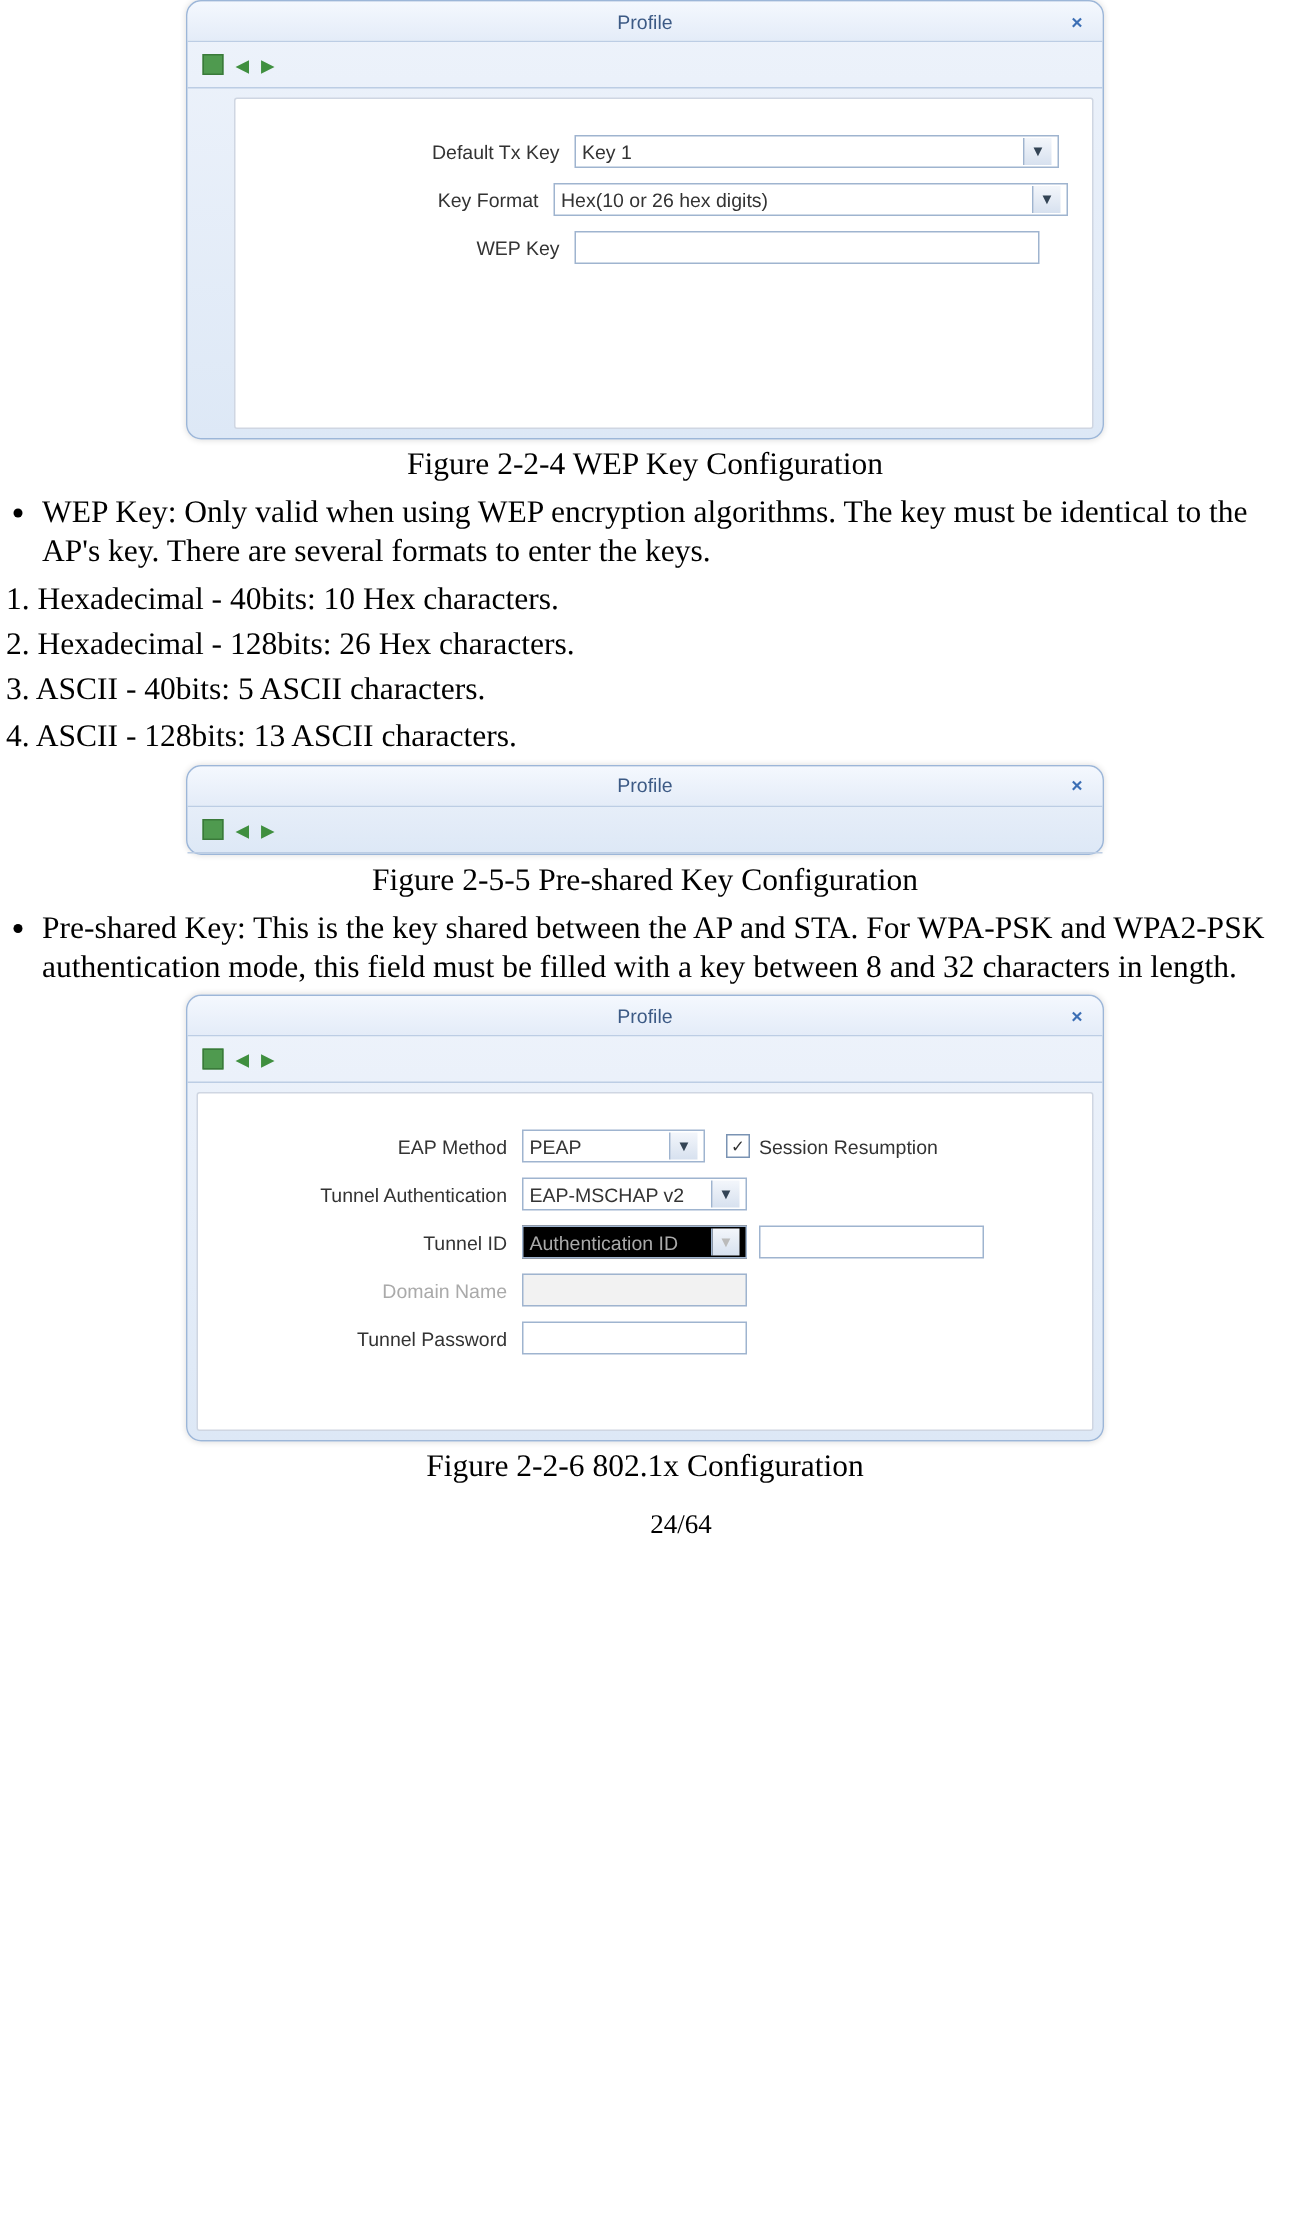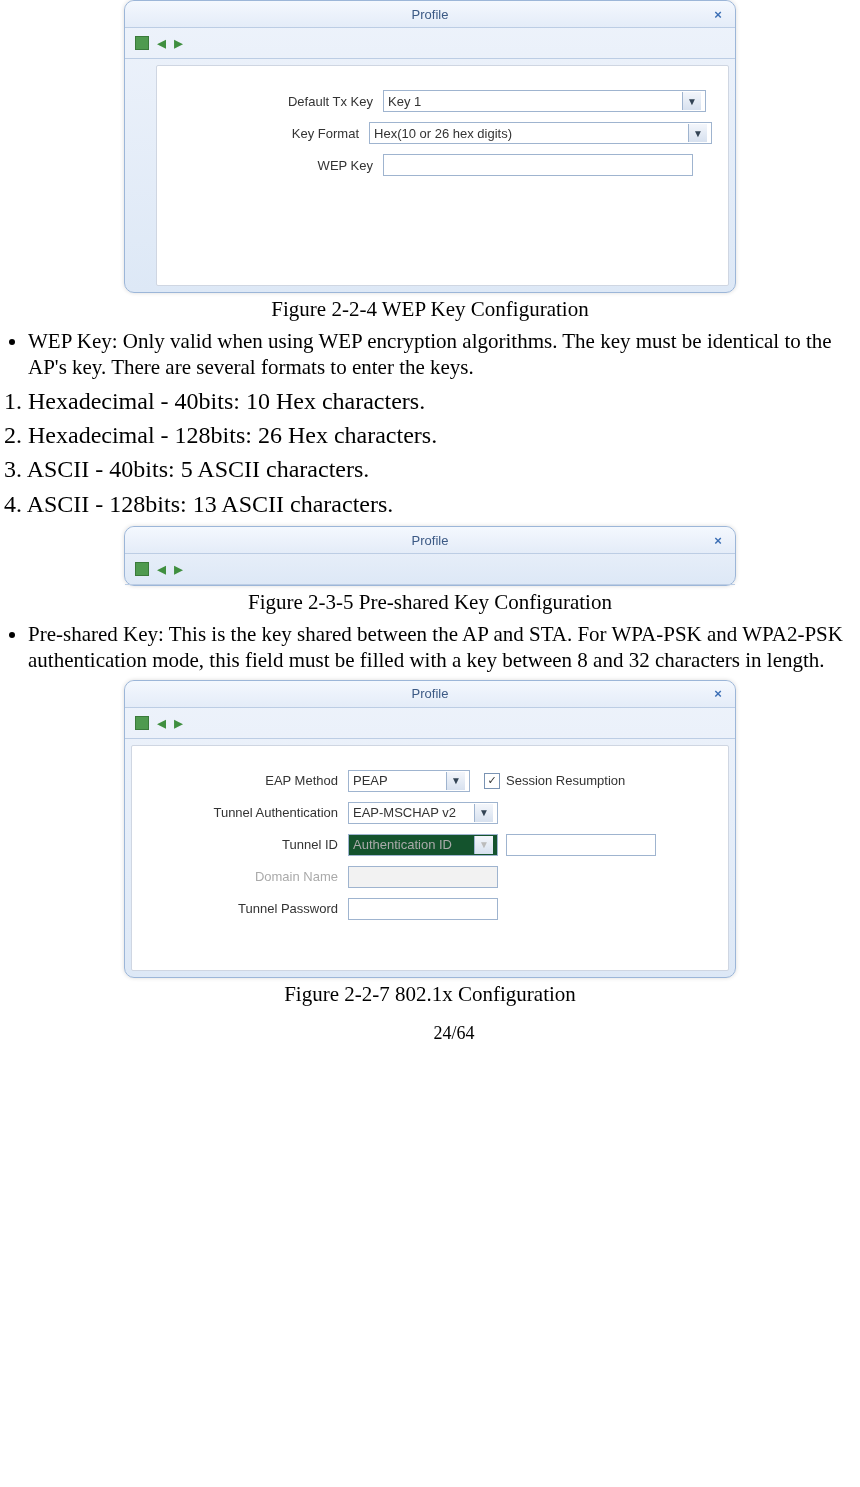--- a/index.html
+++ b/index.html
@@ -66,32 +66,32 @@
     box-sizing:border-box;
     padding:2px 4px;
   }
   .combo { display:flex; align-items:center; justify-content:space-between; }
   .combo .caret {
     width:18px;height:18px; border-left:1px solid #9fb4cf;
     display:flex;align-items:center;justify-content:center;
     background:linear-gradient(#f3f6fb,#d7e1ef);
     color:#345; font-size:10px;
   }
-  .combo.disabled { background:#14532d; color:#aaa; }
+  .combo.disabled { background:#000000; color:#aaa; }
   .combo.disabled .caret { color:#bbb; }
   .chk { width:14px;height:14px; border:1px solid #7a93b3; background:#fff; display:inline-flex;align-items:center;justify-content:center; font-size:11px; margin-right:6px;}
   .caption {
     text-align:center;
     font-family: "Times New Roman", serif;
     font-size:21px;
     margin: 4px 0 6px 0;
   }
   ul.bul { list-style: disc; padding-left: 28px; margin:4px 0; }
   ul.bul li { margin:2px 0; line-height:1.25; font-size:21px;}
-  .numlist { padding-left:4px; margin:2px 0; font-size:24px; line-height:1.35;}
+  .numlist { padding-left:4px; margin:2px 0; font-size:21px; line-height:1.35;}
   .pagenum { text-align:center; font-size:18px; margin-top:16px;padding-left:48px;}
   .d1-panel { min-height: 175px; margin-left: 31px; }
   .d2-panel { min-height: 200px; }
   .d3-panel { padding-bottom:40px; }
 </style>
 </head>
 <body>
 
 <div class="dialog">
   <div class="titlebar">
@@ -140,21 +140,21 @@
     <span class="title">Profile</span>
     <span class="closebtn">×</span>
   </div>
   <div class="toolbar">
     <span class="sq"></span>
     <span class="arrow">◂</span>
     <span class="arrow">▸</span>
   </div>
 </div>
 
-<div class="caption">Figure 2-3-5 Pre-shared Key Configuration</div>
+<div class="caption">Figure 2-5-5 Pre-shared Key Configuration</div>
 
 <ul class="bul">
   <li>Pre-shared Key: This is the key shared between the AP and STA. For WPA-PSK and WPA2-PSK authentication mode, this field must be filled with a key between 8 and 32 characters in length.</li>
 </ul>
 
 <div class="dialog" style="margin-top:6px;">
   <div class="titlebar">
     <span class="title">Profile</span>
     <span class="closebtn">×</span>
   </div>
@@ -194,15 +194,15 @@
       <label class="disabled" style="width:190px;">Domain Name</label>
       <input class="txt" style="width: 150px; background: rgb(242, 242, 242);" disabled="" value="">
     </div>
     <div class="row">
       <label style="width:190px;">Tunnel Password</label>
       <input class="txt" style="width: 150px;" value="">
     </div>
   </div>
 </div>
 
-<div class="caption">Figure 2-2-7 802.1x Configuration</div>
+<div class="caption">Figure 2-2-6 802.1x Configuration</div>
 
 <div class="pagenum">24/64</div>
 
 </body></html>

